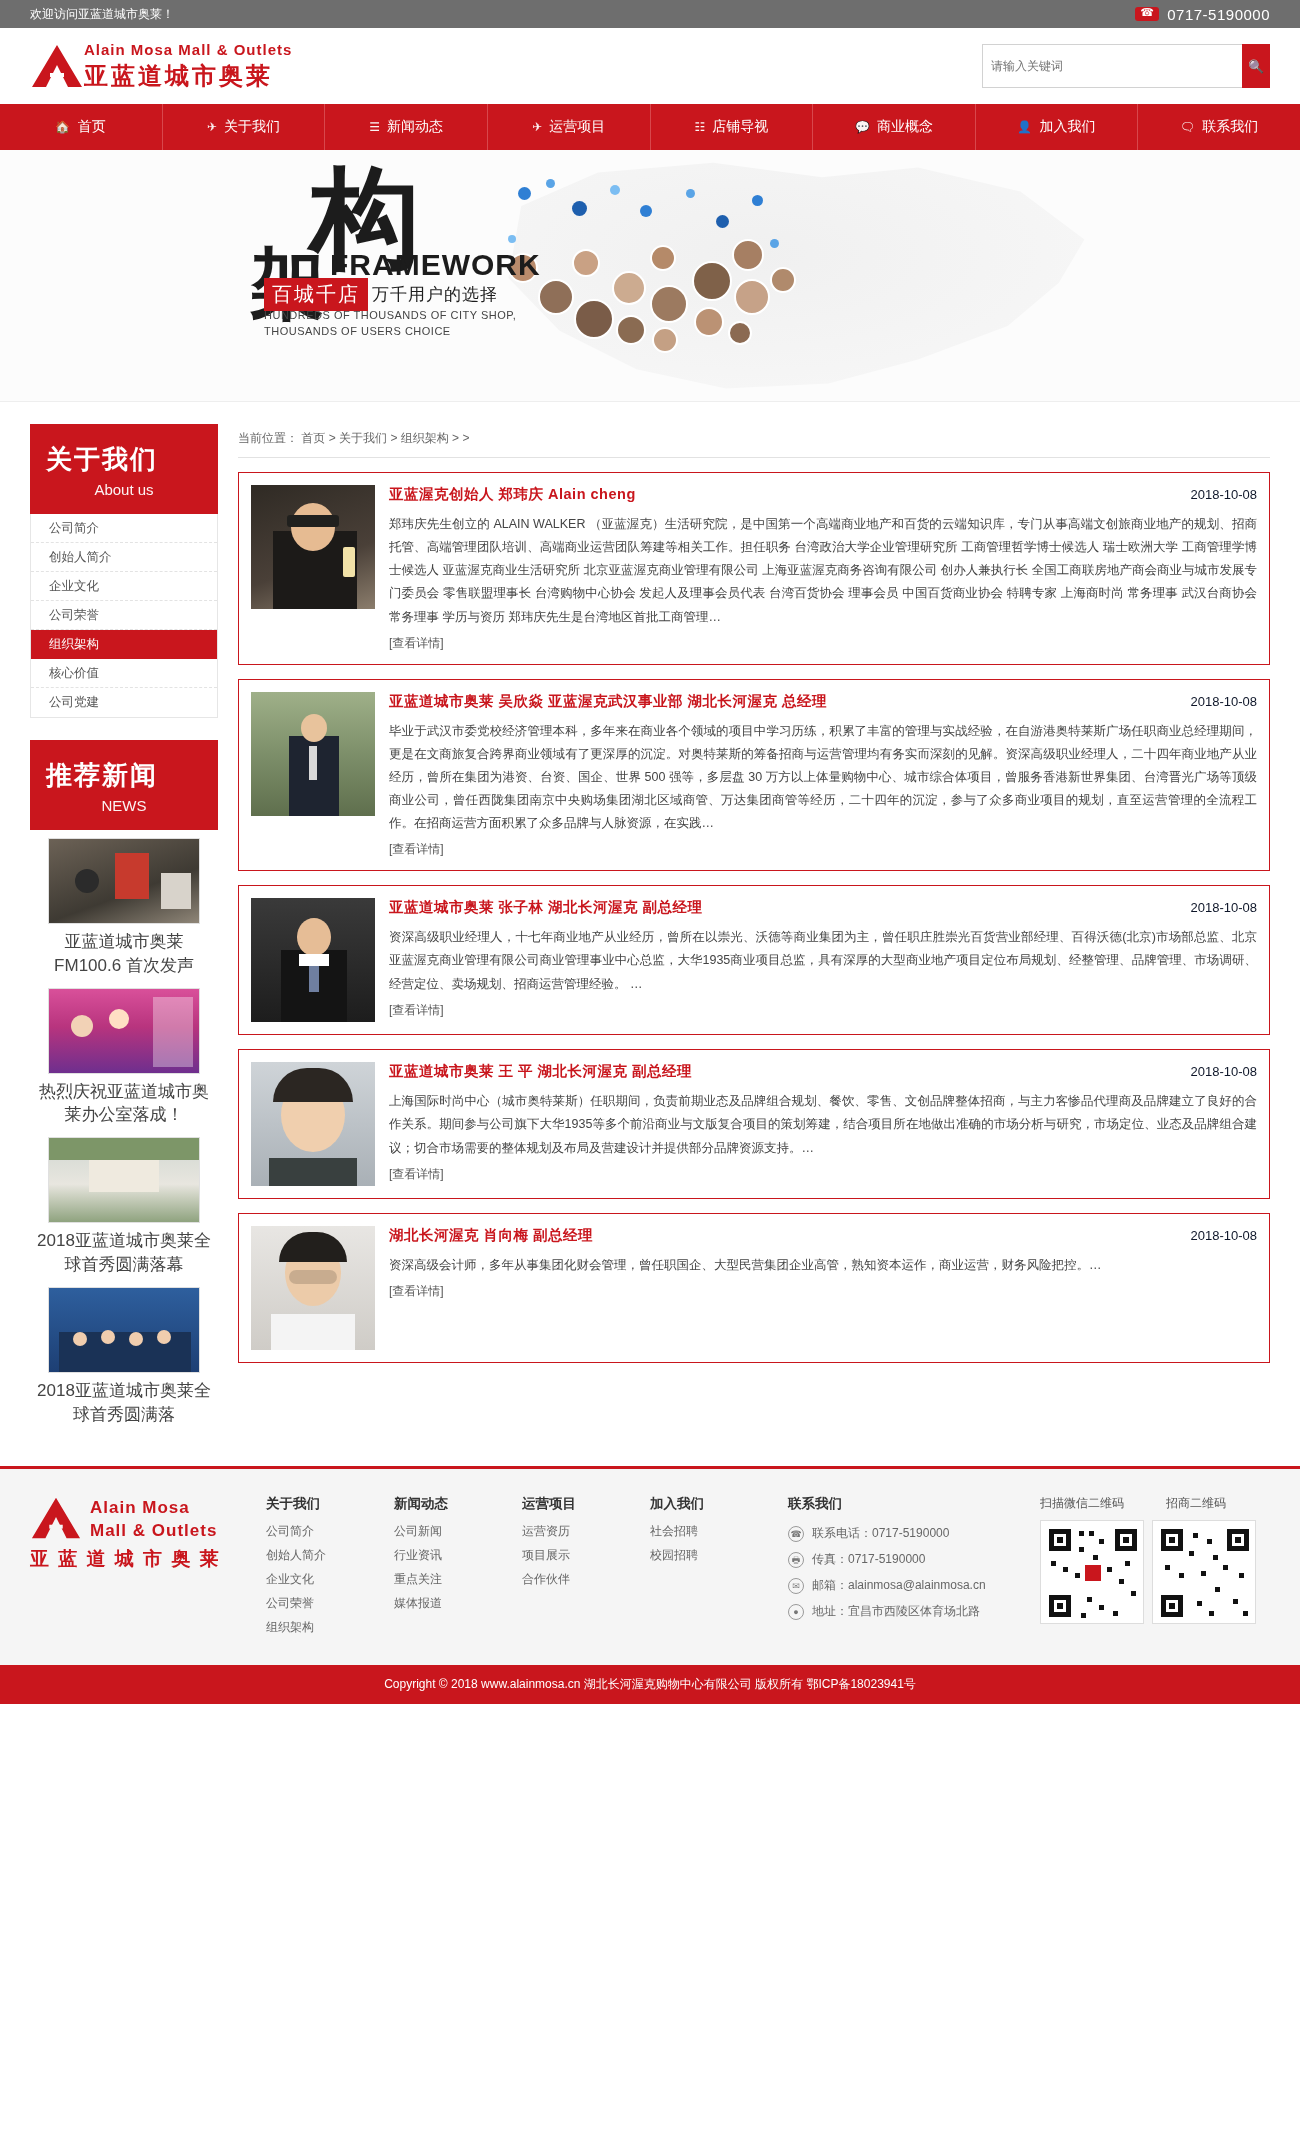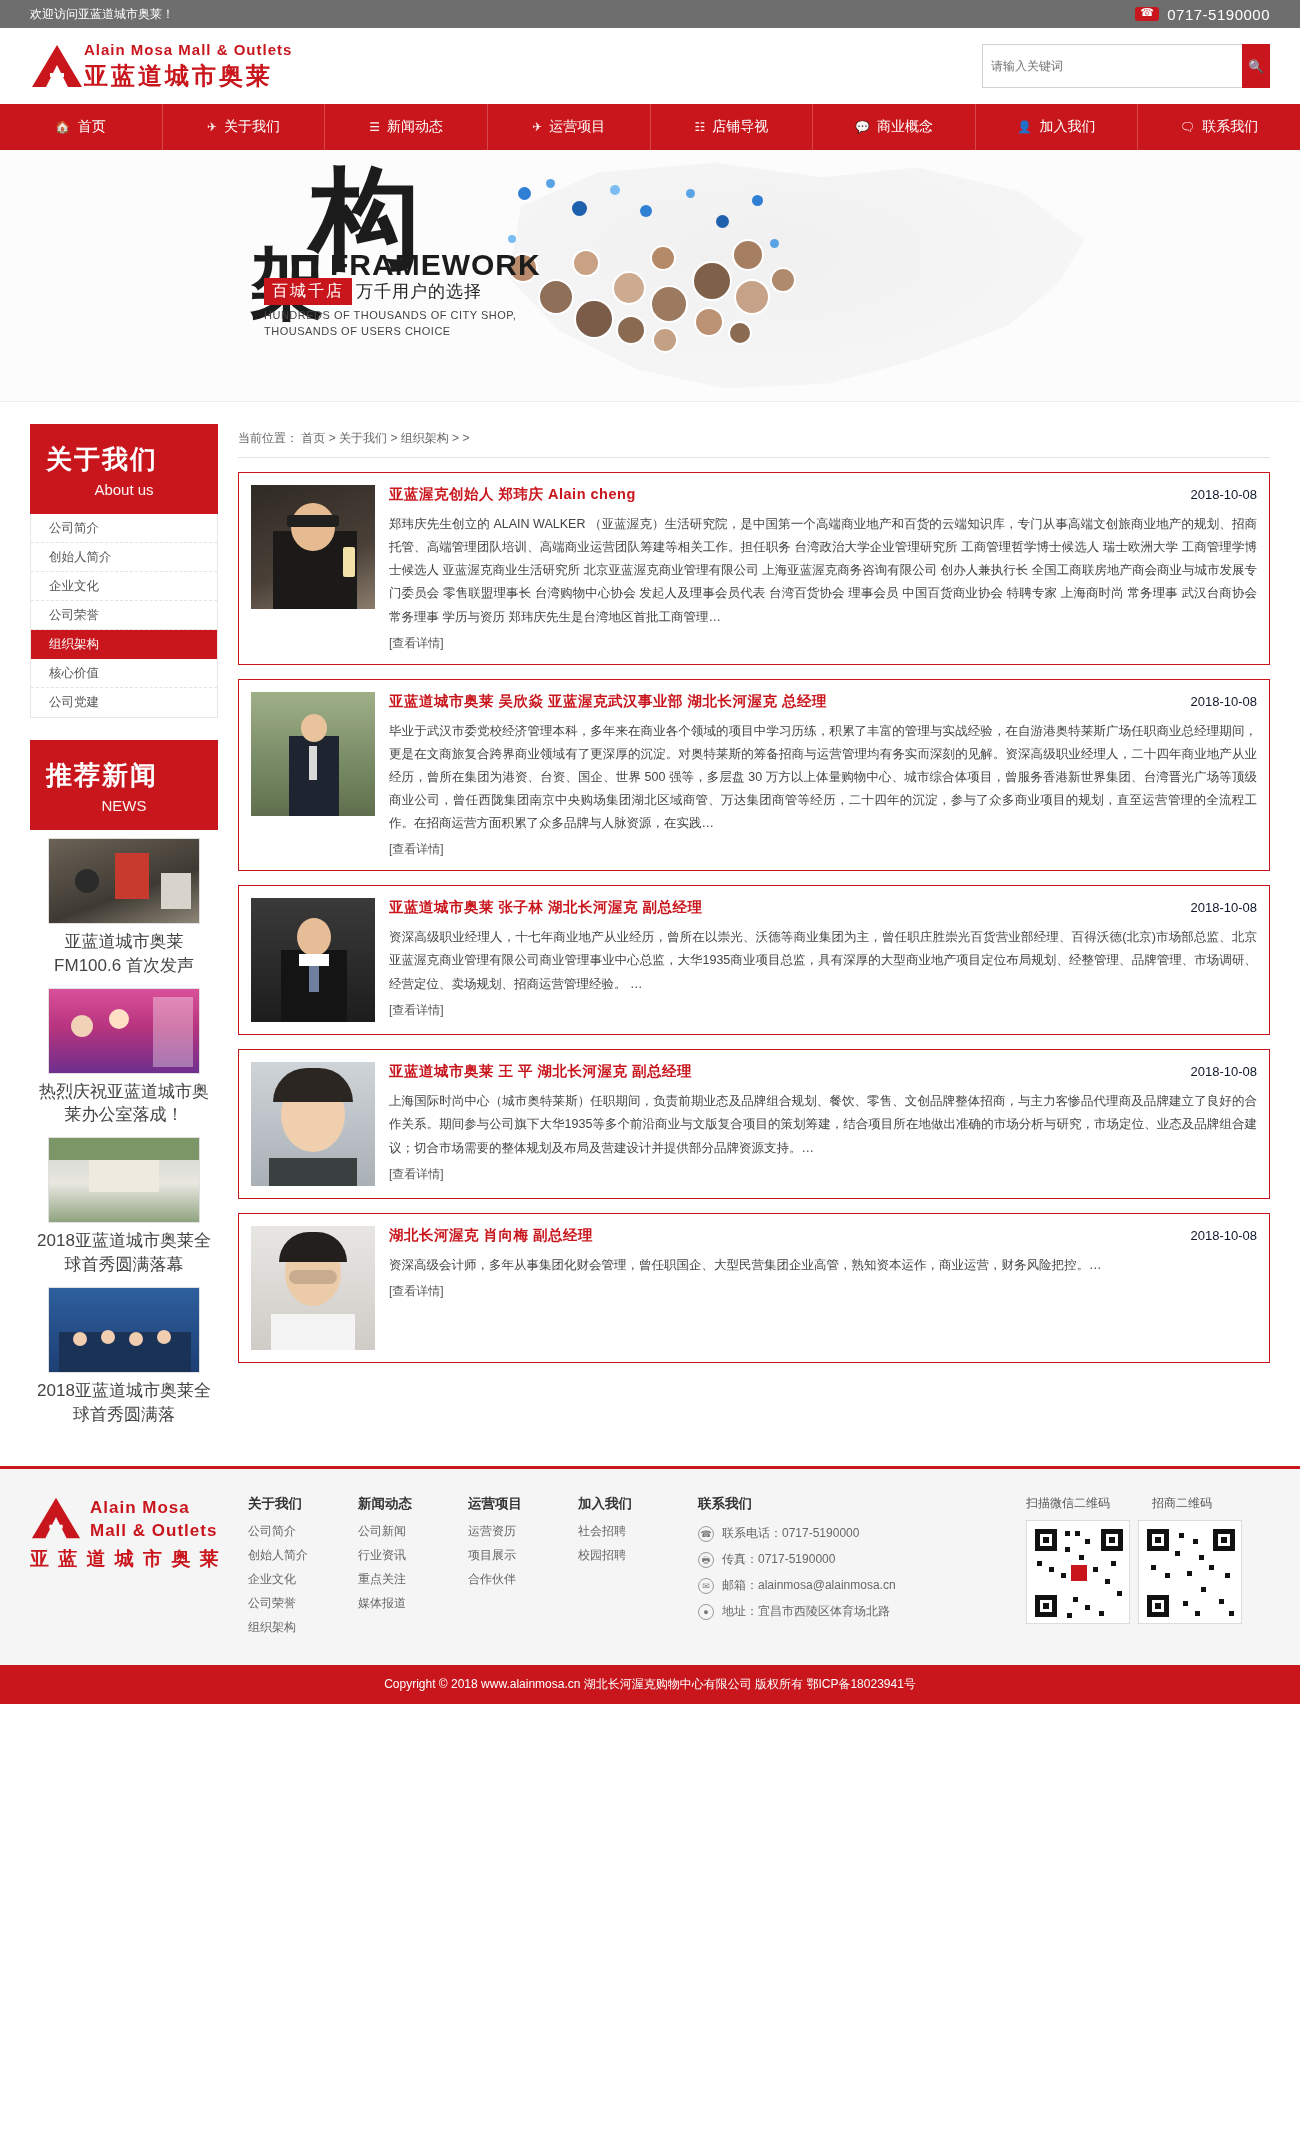--- a/index.html
+++ b/index.html
@@ -150,21 +150,21 @@
   .badge-box {
     position: absolute;
     left: 264px; top: 128px;
     display: flex;
     align-items: center;
     gap: 4px;
   }
   .badge-red {
     background: #c9161d;
     color: #fff;
-    font-size: 16px;
+    font-size: 20px;
     padding: 3px 8px;
     letter-spacing: 2px;
   }
   .badge-txt { font-size: 17px; color: #1c1c1c; letter-spacing: 1px; }
   .sub-en {
     position: absolute;
     left: 264px; top: 158px;
     font-size: 11px;
     color: #444;
     letter-spacing: .5px;
@@ -267,22 +267,22 @@
   .art-more { margin-top: 6px; font-size: 12px; color: #555; cursor: pointer; }
 
   
   .ph { position: absolute; inset: 0; }
   .ph-face { position: absolute; border-radius: 50%; }
 
   
   .footer-top { border-top: 3px solid #c9161d; background: #f5f5f5; }
   .footer {
     display: flex;
-    padding: 26px 44px 22px 30px;
-    gap: 18px;
+    padding: 26px 30px 22px 30px;
+    gap: 36px;
   }
   .f-logo { width: 200px; flex: 0 0 200px; }
   .f-logo .logo-text-en { font-size: 17px; line-height: 1.35; }
   .f-logo .logo-text-cn { font-size: 19px; letter-spacing: 2px; }
   .f-col { width: 78px; flex: 0 0 78px; }
   .f-col.wide { width: 92px; flex: 0 0 92px; }
   .f-col h4 {
     margin: 0 0 10px 0;
     font-size: 13.5px;
     color: #333;

